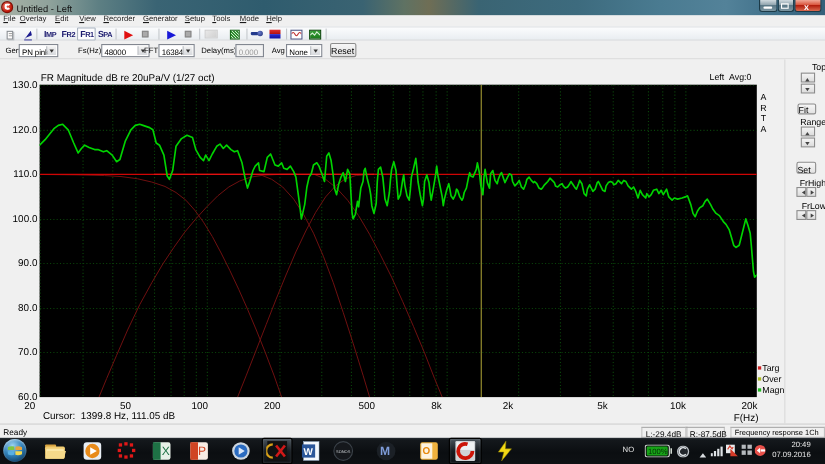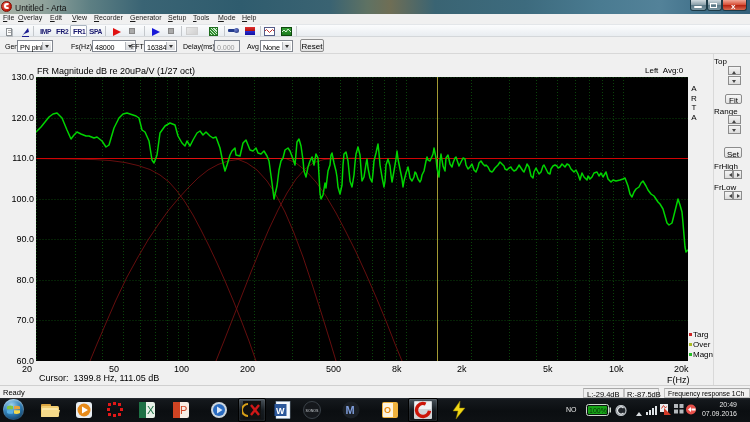--- a/index.html
+++ b/index.html
@@ -15,48 +15,48 @@
 .toolbar{position:absolute;left:0;top:24px;width:750px;height:13px;background:linear-gradient(#fbfcfd,#e9edf1);border-top:1px solid #e3e6e9;border-bottom:1px solid #d4d7da}
 .tsep{position:absolute;top:1px;height:10px;width:1px;background:#c4c8cc}
 .ticon{position:absolute;top:1px}
 .navt{position:absolute;top:2px;font-size:8px;font-weight:bold;color:#1b1b6f;letter-spacing:-0.4px}
 .ctrlbar{position:absolute;left:0;top:37px;width:750px;height:17px;background:#f0f0f0;border-bottom:1px solid #d8d8d8;font-size:7.5px}
 .clabel{position:absolute;top:6px;color:#000;font-size:7px}
 .combo{position:absolute;top:2.5px;height:12px;background:#fff;border:1px solid #828790;font-size:8px}
 .combo .cv{position:absolute;left:2px;top:2.5px;white-space:nowrap;font-size:7.2px;letter-spacing:-0.1px}
 .combo .ca{position:absolute;right:1px;top:1px;bottom:1px;width:9px;background:linear-gradient(#f2f2f2,#d8dade);border-left:1px solid #b5b8bd}
 .combo .ca:after{content:"";position:absolute;left:2px;top:3.5px;border:2.5px solid transparent;border-top:3px solid #333}
-.btn{position:absolute;background:linear-gradient(#f6f6f6,#e2e2e2);border:1px solid #8c8c8c;border-radius:2px;font-size:8px;text-align:center;color:#000}
+.btn{position:absolute;background:linear-gradient(#f6f6f6,#e2e2e2);border:1px solid #8c8c8c;border-radius:2px;font-size:8px;color:#000}
 .client{position:absolute;left:0;top:54px;width:750px;height:331px;background:#f0f0f0}
 .plot{position:absolute;left:36px;top:77px;width:652px;height:284px;background:#000}
 .yl{position:absolute;width:32px;text-align:right;font-size:9px;color:#000;left:2px}
 .xl{position:absolute;width:28px;text-align:left;font-size:9px;color:#000;top:364px}
 .rpanel{position:absolute;left:713px;top:54px;width:37px;height:331px;background:#f0f0f0;border-left:1px solid #d9d9d9;font-size:8px;color:#000}
-.rlab{position:absolute;width:37px;text-align:left;left:0}
+.rlab{position:absolute;width:37px;text-align:right;left:0}
 .spin{position:absolute;left:14px;width:13px;height:9px;background:linear-gradient(#f4f4f4,#dcdcdc);border:1px solid #8c8c8c}
 .spin:after{content:"";position:absolute;left:3px}
 .spup:after{top:1.5px;border:2.5px solid transparent;border-bottom:3.5px solid #444}
 .spdn:after{top:2.5px;border:2.5px solid transparent;border-top:3.5px solid #444}
 .sph{position:absolute;width:9px;height:9px;background:linear-gradient(#f4f4f4,#dcdcdc);border:1px solid #8c8c8c}
 .sphl:after{content:"";position:absolute;left:2px;top:1.5px;border:2.5px solid transparent;border-right:3px solid #444}
 .sphr:after{content:"";position:absolute;left:3px;top:1.5px;border:2.5px solid transparent;border-left:3px solid #444}
 .legend{position:absolute;font-size:8px;color:#000}
 .legend i{display:inline-block;width:3px;height:3px;margin-right:1px;vertical-align:1px}
 .statusbar{position:absolute;left:0;top:385px;width:750px;height:13px;background:#f0f0f0;border-top:1px solid #d0d0d0;font-size:7.5px;color:#000}
 .sbox{position:absolute;top:2px;height:10px;border:1px solid #c0c0c0;border-top-color:#a8a8a8;padding:1px 0 0 3px}
 .taskbar{position:absolute;left:0;top:398px;width:750px;height:24px;background:linear-gradient(#2a3036 0%,#14181c 8%,#0b0e11 55%,#0e1114 100%)}
 .tkicon{position:absolute;top:2px;width:20px;height:20px}
 .tkbox{position:absolute;top:0px;height:24px;border:1px solid #000;border-radius:2px;background:linear-gradient(rgba(170,190,205,0.35),rgba(70,90,105,0.18) 50%,rgba(30,40,50,0.1));box-shadow:inset 0 0 2px rgba(255,255,255,0.25)}
 .trayt{position:absolute;color:#e8e8e8;font-size:7px}
 </style></head><body>
 
 <div class="titlebar"></div>
 <div class="abs" style="left:1px;top:1px;width:11px;height:11px;border-radius:50%;background:radial-gradient(circle at 35% 35%,#f06a5a,#c01808 70%);border:1px solid #7d1005"></div>
 <div class="abs" style="left:3.5px;top:2.5px;width:6px;height:6px;border-radius:50%;border:2px solid #fff;border-right-color:transparent"></div>
-<div class="abs" style="left:15px;top:2.5px;font-size:8.5px;color:#111">Untitled - Arta</div>
+<div class="abs" style="left:15px;top:2.5px;font-size:8.5px;color:#111">Untitled - Left</div>
 <div class="tbtn mini"></div>
 <div class="tbtn maxi"></div>
 <div class="tbtn clsb"></div>
 <div class="abs" style="left:694px;top:6px;width:8px;height:2px;background:#fff;border-radius:1px"></div>
 <div class="abs" style="left:710px;top:3px;width:7px;height:5px;border:1px solid #fff"></div>
 <div class="abs" style="left:731px;top:2px;color:#fff;font-size:8px;font-weight:bold">x</div>
 <div class="menubar">
     <span style="left:3px"><u>F</u>ile</span>
     <span style="left:18px"><u>O</u>verlay</span>
     <span style="left:50px"><u>E</u>dit</span>

